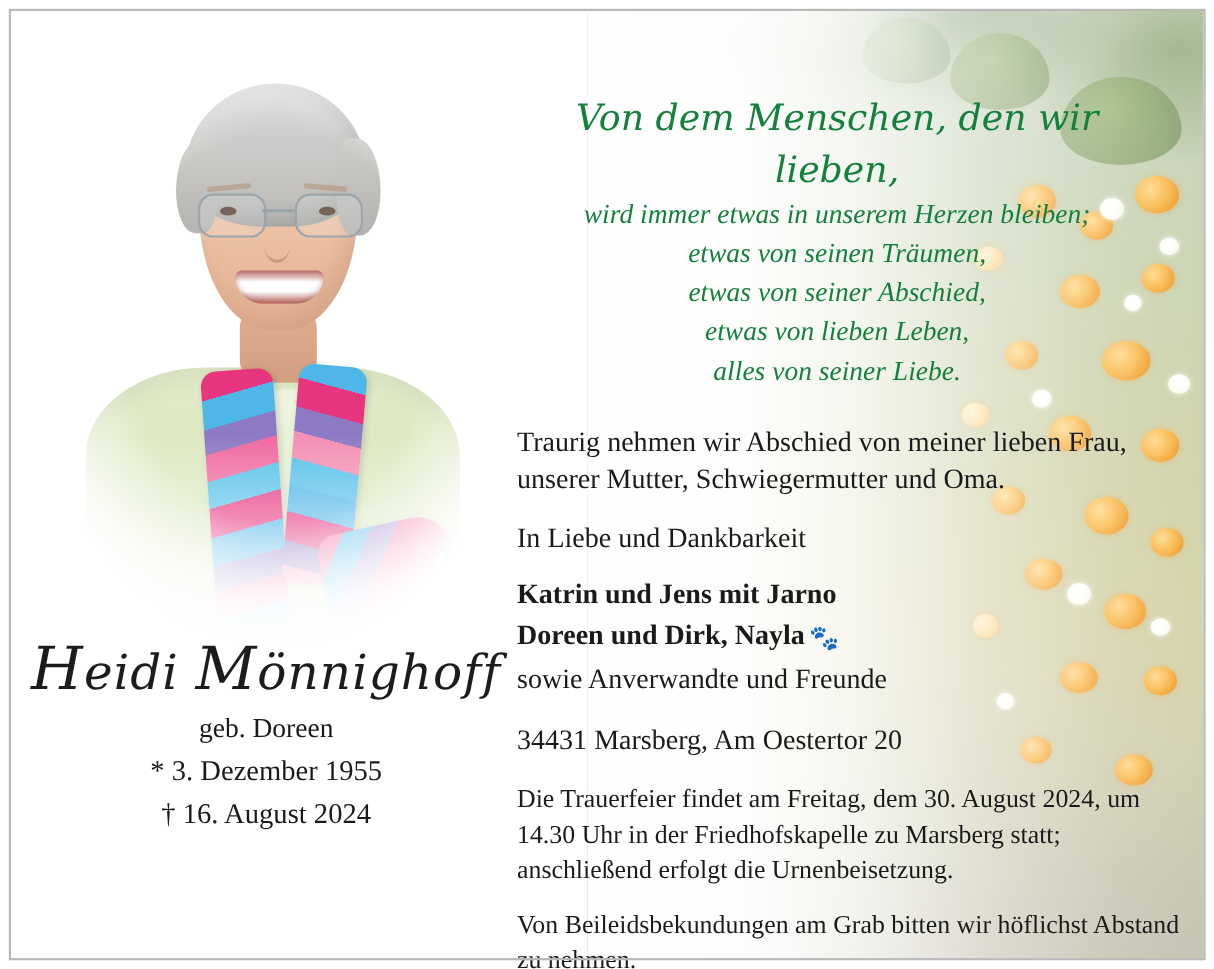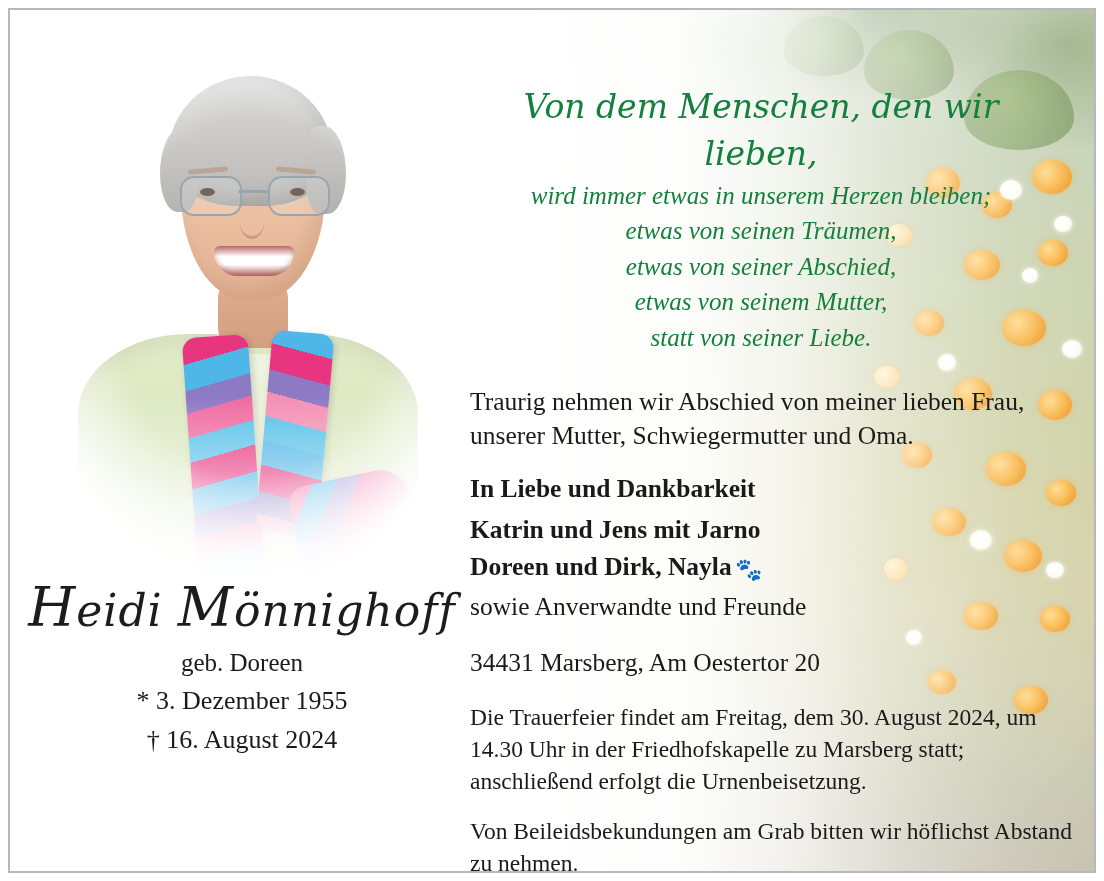--- a/index.html
+++ b/index.html
@@ -395,28 +395,28 @@
       <div>† 16. August 2024</div>
     </div>
   </div>
 
   <div class="right-col">
     <div class="poem">
       <div><span class="first">Von dem Menschen, den wir lieben,</span></div>
       <div>wird immer etwas in unserem Herzen bleiben;</div>
       <div>etwas von seinen Träumen,</div>
       <div>etwas von seiner Abschied,</div>
-      <div>etwas von seinem Mutter,</div>
-      <div>statt von seiner Liebe.</div>
+      <div>etwas von lieben Leben,</div>
+      <div>alles von seiner Liebe.</div>
     </div>
 
     <div class="body-block">
       <div class="para">Traurig nehmen wir Abschied von meiner lieben Frau, unserer Mutter, Schwiegermutter und Oma.</div>
 
-      <div class="para" style="margin-bottom:5px;font-weight:bold;">In Liebe und Dankbarkeit</div>
+      <div class="para" style="margin-bottom:15px;">In Liebe und Dankbarkeit</div>
       <div class="bold-line">Katrin und Jens mit Jarno</div>
       <div class="bold-line">
         <span>Doreen und Dirk, Nayla</span><span class="paw">🐾</span>
       </div>
       <div class="para" style="margin-top:4px;">sowie Anverwandte und Freunde</div>
 
       <div class="para" style="margin-top:22px;">34431 Marsberg, Am Oestertor 20</div>
 
       <div class="para small" style="margin-top:22px;">Die Trauerfeier findet am Freitag, dem 30. August 2024, um 14.30 Uhr in der Friedhofskapelle zu Marsberg statt; anschließend erfolgt die Urnenbeisetzung.</div>
 

